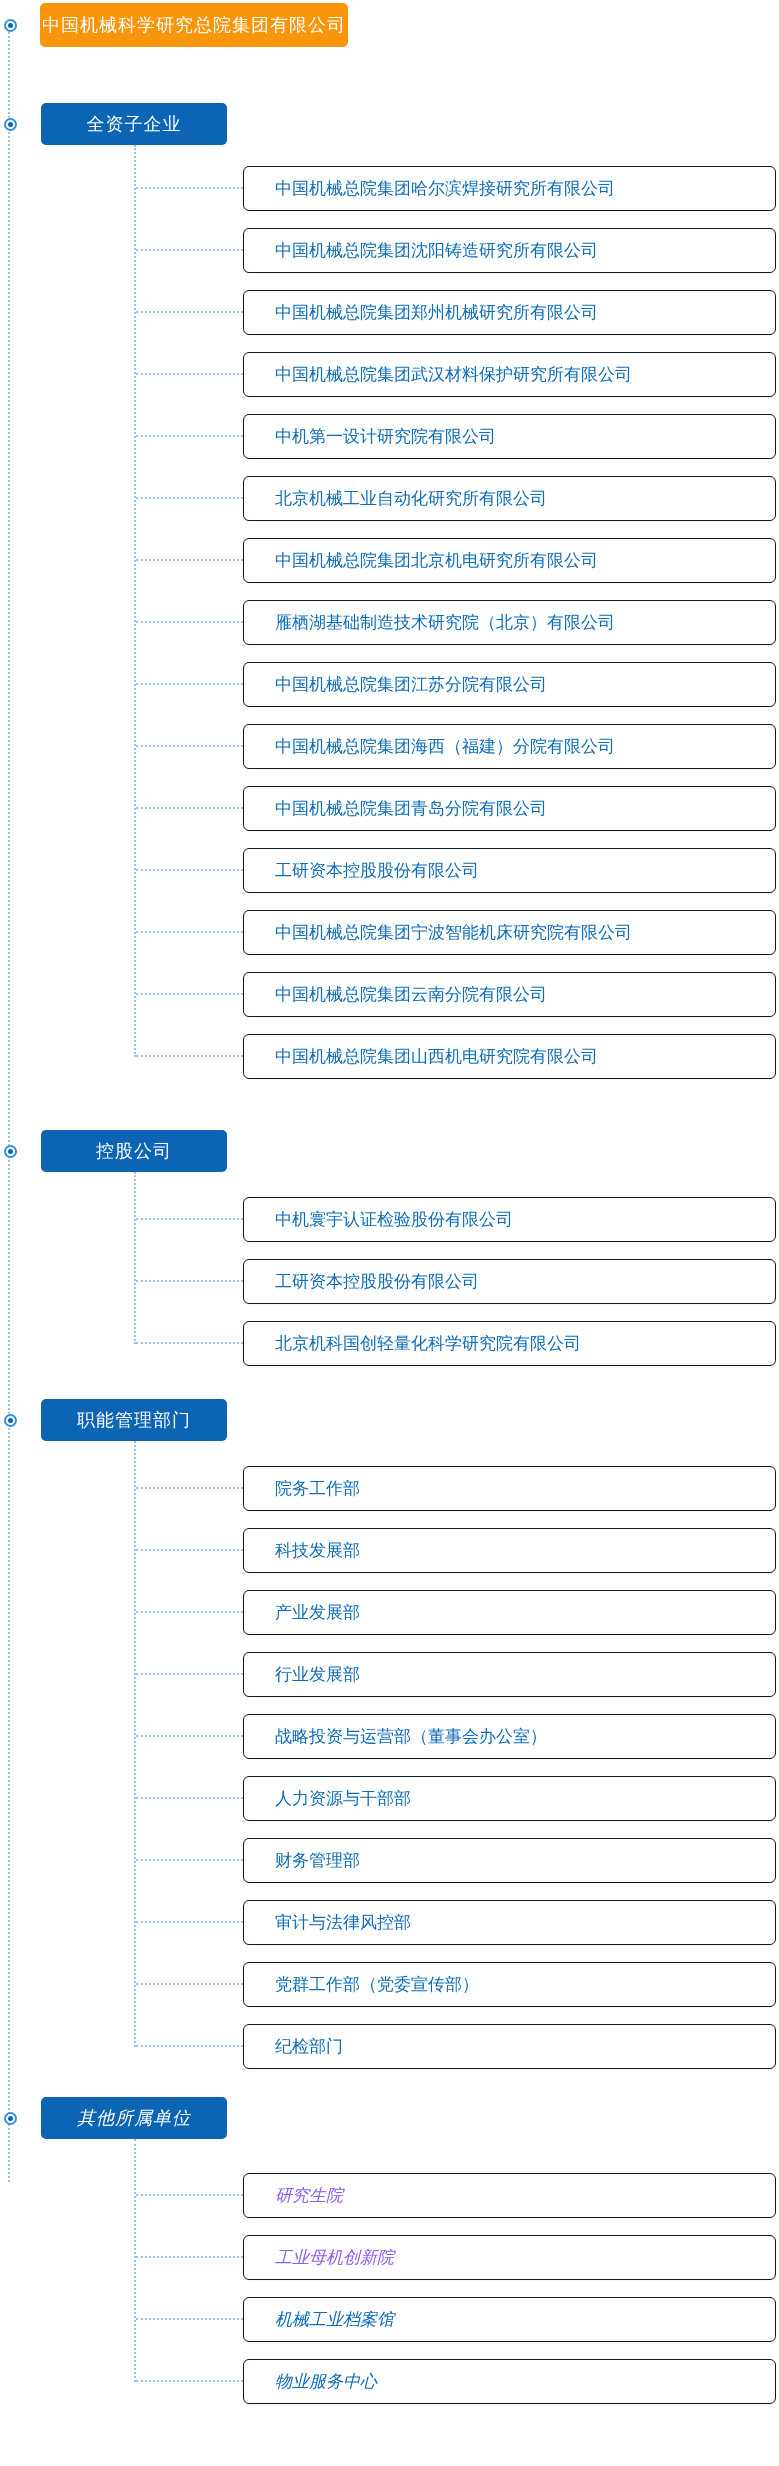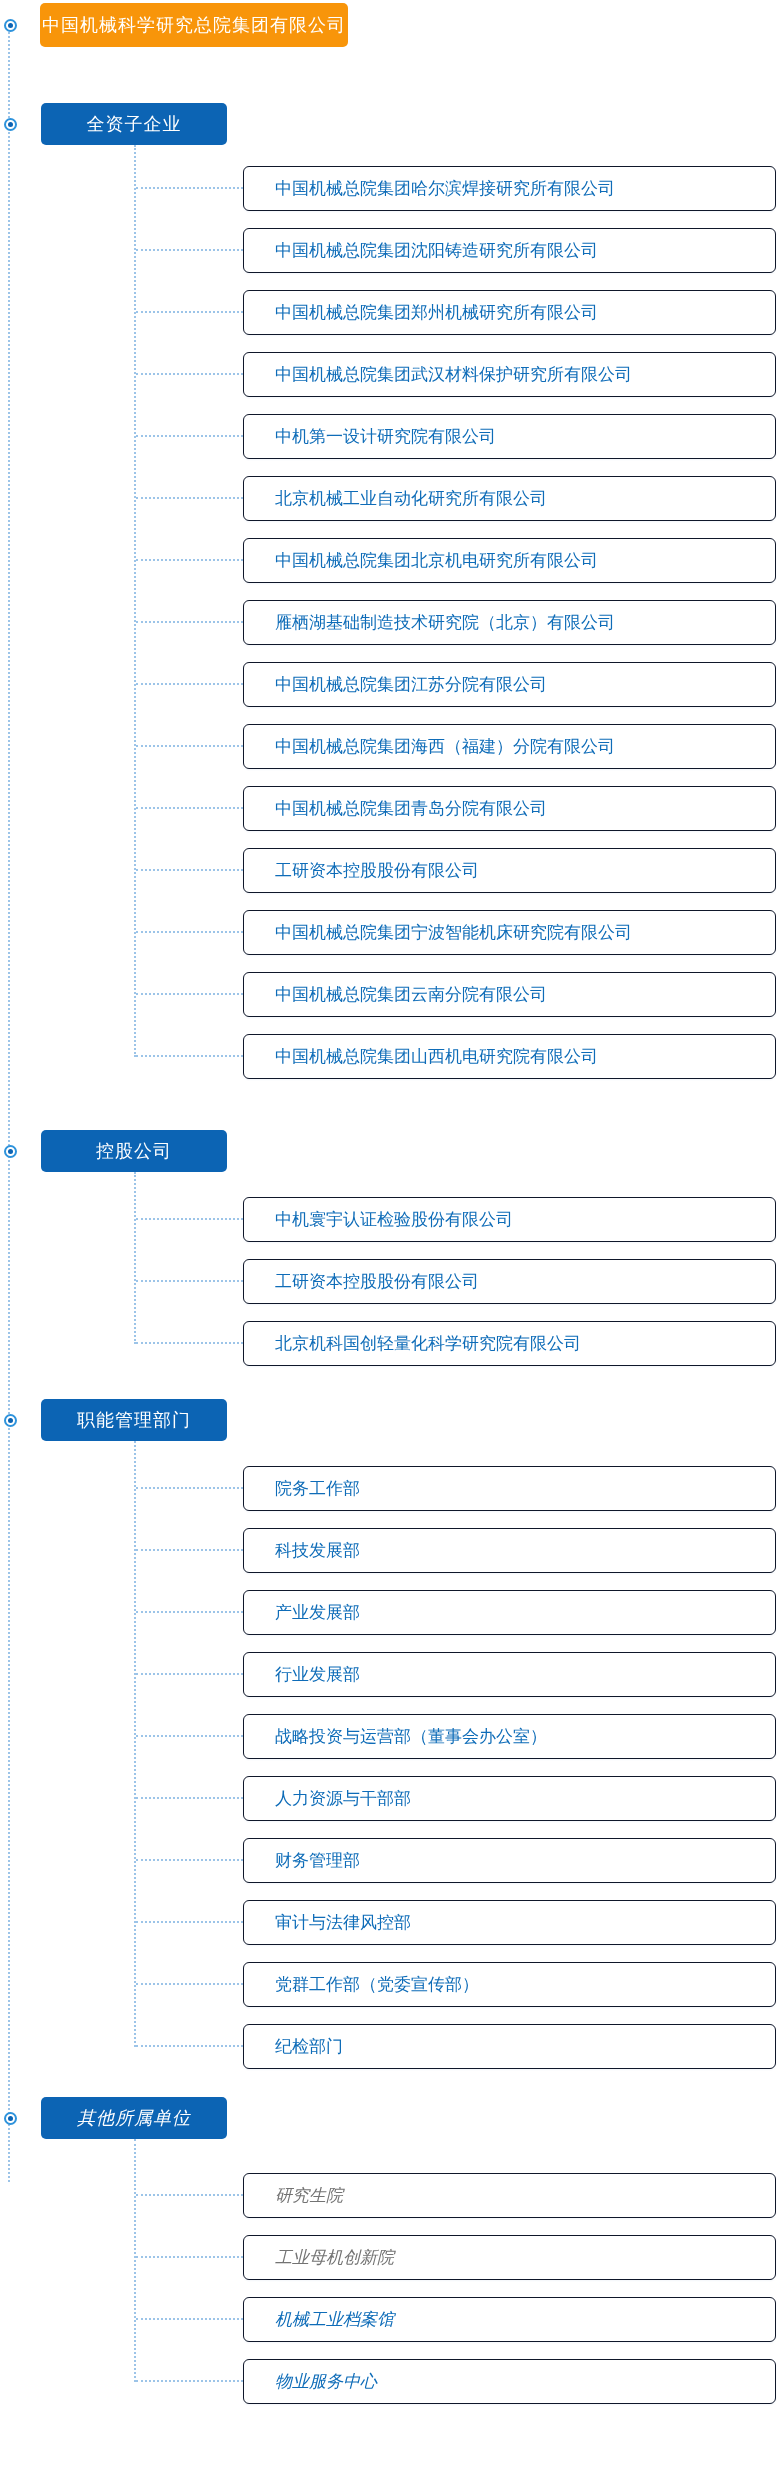--- a/index.html
+++ b/index.html
@@ -42,21 +42,21 @@
 
   .item{position:relative;height:45px;margin-bottom:17px;background:#fff;
             border:1px solid #0f172a;border-radius:6px;box-sizing:border-box;
             box-shadow:0 1px 2px rgba(10,80,150,0.05);}
   .item:last-child{margin-bottom:0;}
   
   .item::before{content:"";position:absolute;left:-108px;width:107px;top:20px;
             border-top:2px dotted #9CC4E8;}
   .item-label{display:block;line-height:43px;padding-left:31px;font-size:17px;
             color:#0E6CB8;white-space:nowrap;overflow:hidden;}
-  .item.muted .item-label{color:#737373;}
+  .item.muted .item-label{color:#8b5cf6;}
 </style>
 </head>
 <body>
 
 <div id="tree">
   <div class="spine"></div>
 
   <div class="root-row">
     <span class="bullet"></span>
     <div class="root-box">中国机械科学研究总院集团有限公司</div>

